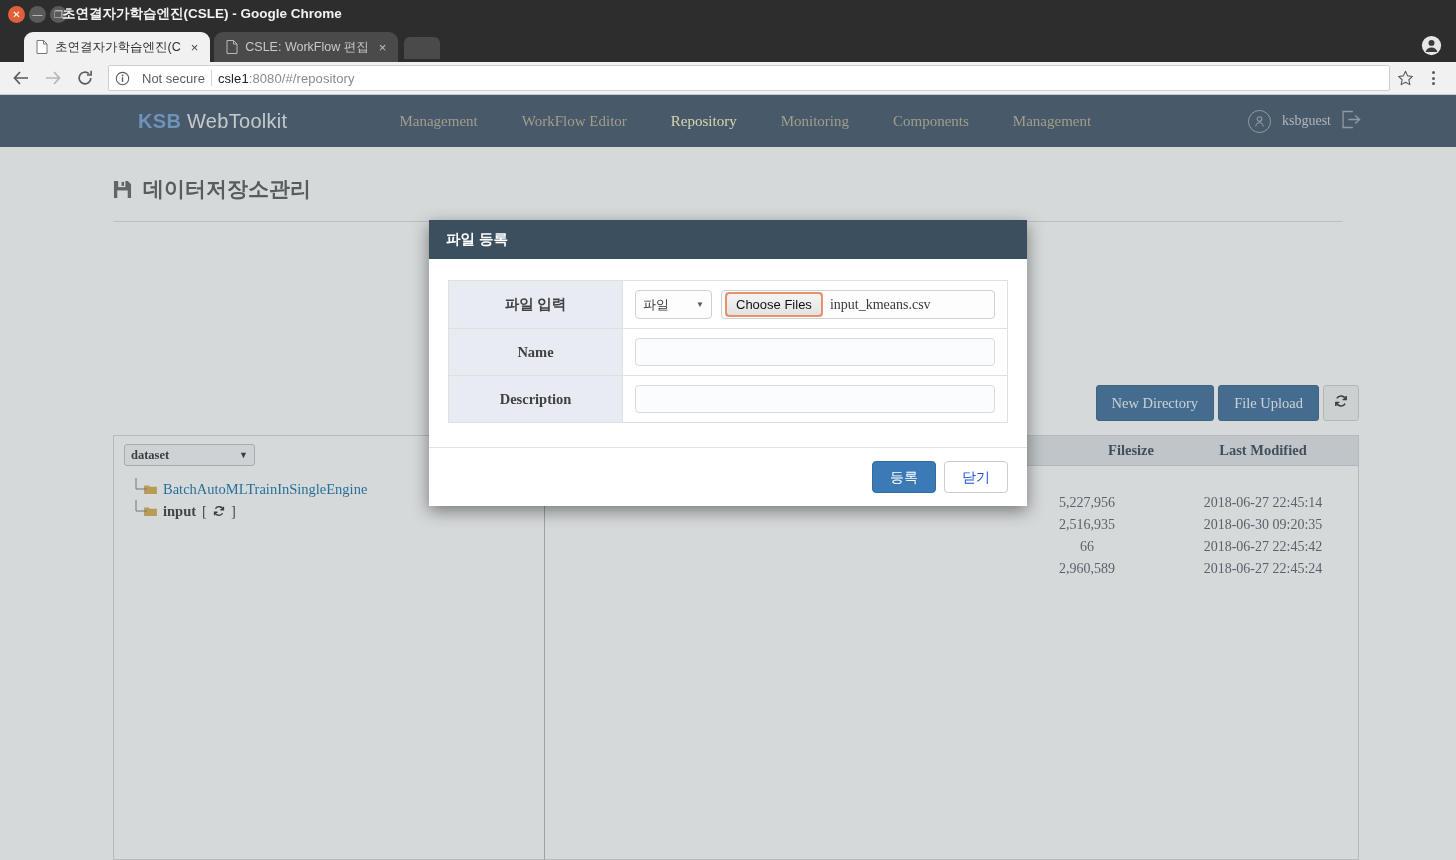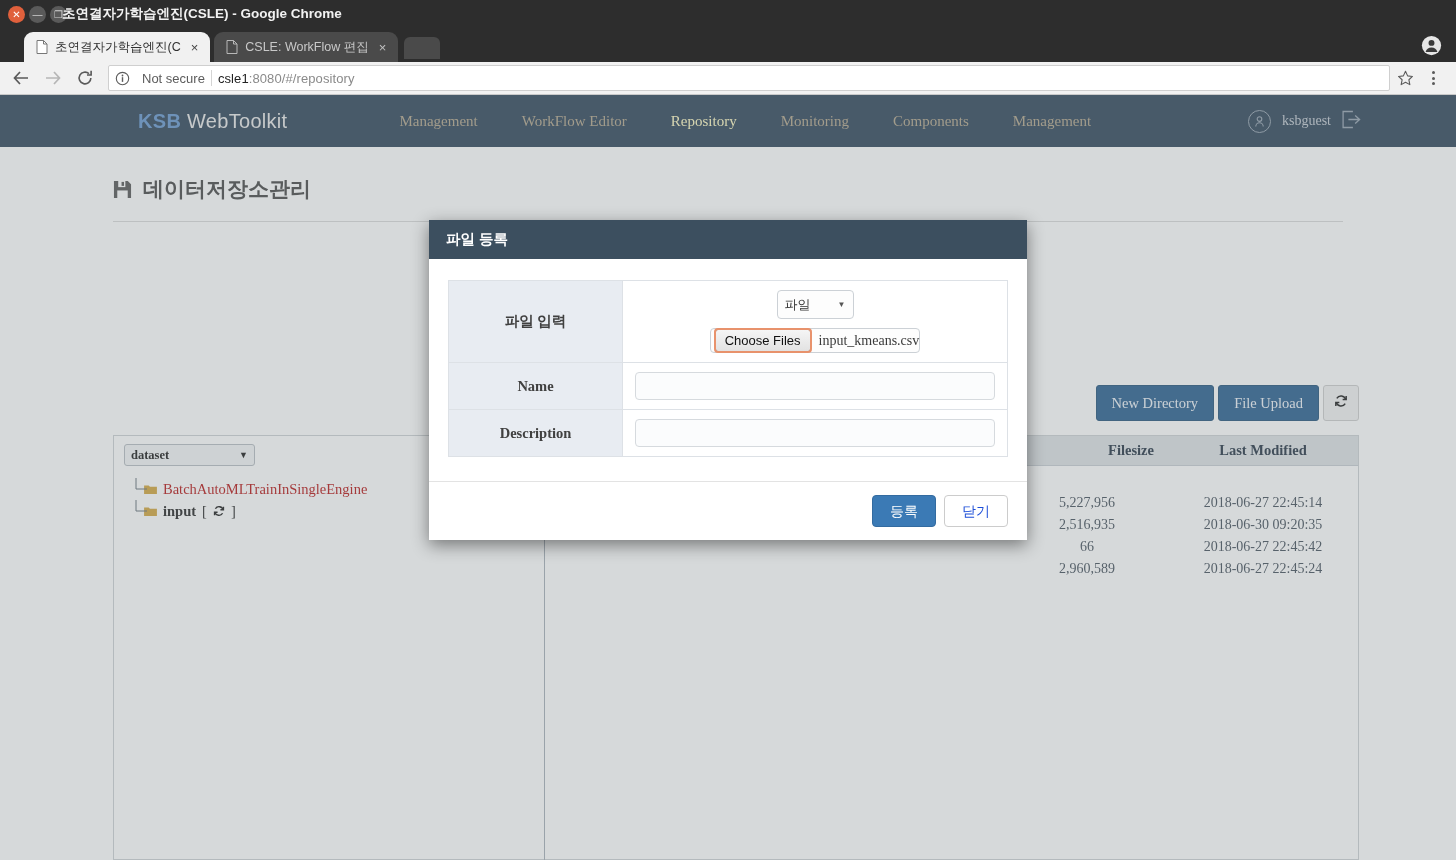--- a/index.html
+++ b/index.html
@@ -134,21 +134,21 @@
     background:#fff; padding:8px 10px;
   }
   .tree-select {
     width:131px; height:22px; border:1px solid #b9bfc4; border-radius:3px;
     background:#f4f5f6; font-size:12.5px; font-weight:bold; color:#222;
     display:flex; align-items:center; justify-content:space-between;
     padding:0 6px; font-family:"Liberation Serif", serif;
   }
   .tree { margin-top:12px; font-family:"Liberation Serif", serif; font-size:14.5px; }
   .tree-row { display:flex; align-items:center; gap:6px; height:22px; padding-left:20px;
-              position:relative; color:#b91c1c; }
+              position:relative; color:#0369a1; }
   .tree-row .elbow { position:absolute; left:10px; top:0; width:14px; height:100%; }
   .folder { width:13px; height:11px; flex:0 0 auto; }
   .tree-row.bold { font-weight:bold; color:#2b2b2b; }
 
   .table-panel { flex:1; border:1px solid #cfd3d6; background:#fff; }
   .thead {
     display:flex; height:30px; align-items:center;
     background:#dfe3e6; border-bottom:1px solid #c9cfd4;
     font-family:"Liberation Serif", serif; font-weight:bold; font-size:14.5px; color:#2b3a4a;
   }
@@ -186,21 +186,21 @@
   .flabel {
     width:174px; background:#e8ecf2; text-align:center;
     font-family:"Liberation Serif", serif; font-weight:bold; font-size:14.5px;
     color:#404040; padding:10px 0;
   }
   .fvalue { padding:9px 12px; background:#fff; }
   .fvalue.plain {
     font-family:"Liberation Serif", serif; font-size:14px; color:#4a5a6e;
     padding:9px 14px;
   }
-  .file-row { display:flex; align-items:center; gap:9px;flex-direction:column; }
+  .file-row { display:flex; align-items:center; gap:9px; }
   .mini-select {
     width:77px; height:29px; border:1px solid #ccd1d6; border-radius:4px;
     background:#fdfdfd; display:flex; align-items:center; justify-content:space-between;
     padding:0 7px; font-size:13px; color:#333;
   }
   .file-field {
     flex:1; height:29px; border:1px solid #ccd1d6; border-radius:4px;
     background:#fdfdfd; display:flex; align-items:center; padding:0 0 0 4px; gap:8px;
   }
   .choose-btn {

